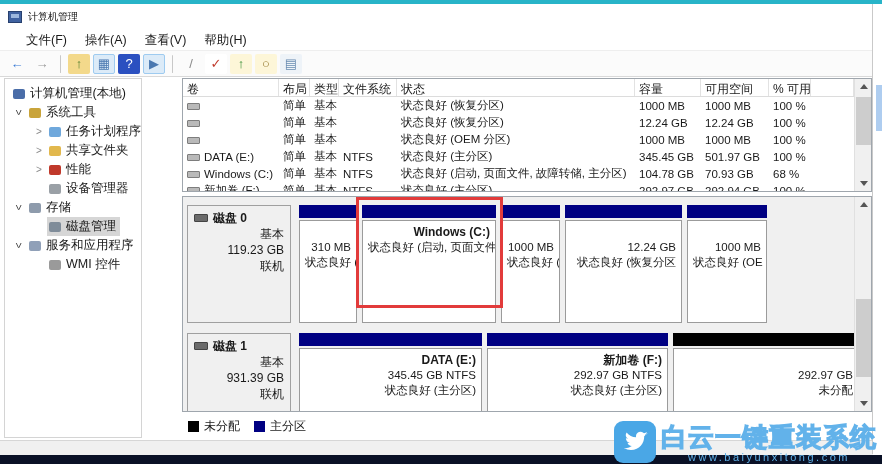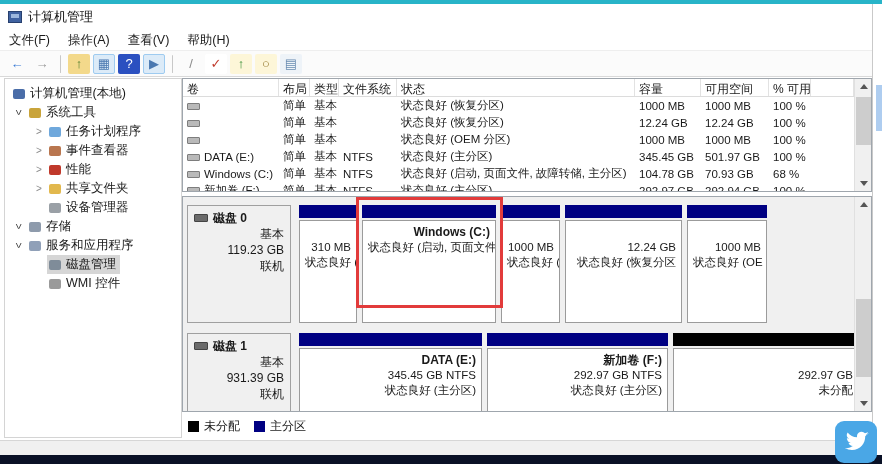--- a/index.html
+++ b/index.html
@@ -9,33 +9,33 @@
     font-family:"Liberation Sans","DejaVu Sans",sans-serif;
     color:#1a1a1a; font-size:12px;
   }
   
   .accent-top { position:absolute; top:0; left:0; width:882px; height:4px; }
   .titlebar { position:absolute; top:4px; left:0; width:873px; height:26px; background:#fff;
               display:flex; align-items:center; padding-left:8px; }
   .app-icon { width:14px; height:12px; background:#3f62a0; border:1px solid #27406e;
               position:relative; margin-right:6px; }
   .app-icon::after { content:""; position:absolute; left:2px; top:2px; right:2px; height:4px; background:#9db8dd; }
-  .title-text { font-size:13px; color:#111; }
+  .title-text { font-size:10px; color:#111; }
   .menubar { position:absolute; top:30px; left:0; width:844px; height:20px; background:#fff;
-             display:flex; align-items:center; padding-left:0; font-size:12.5px; }
+             display:flex; align-items:center; padding-left:17px; font-size:12.5px; }
   .menu-item { padding:2px 9px; cursor:default; }
   .toolbar { position:absolute; top:50px; left:0; width:873px; height:27px; background:#fbfbfb;
              border-bottom:1px solid #d9d9d9; border-top:1px solid #eee;
              display:flex; align-items:center; padding-left:6px; gap:3px; }
   .tbtn { width:22px; height:20px; display:flex; align-items:center; justify-content:center;
           font-size:13px; border:1px solid transparent; border-radius:2px; }
   .tbtn.pressed { border-color:#9ecbf0; background:#dcebf8; }
   .tbtn.sep { width:1px; height:18px; margin:0 4px; padding:0; border:none; }
   
-  .tree-pane { position:absolute; top:78px; left:4px; width:178px; height:360px; background:#fff;
+  .tree-pane { position:absolute; top:78px; left:4px; width:138px; height:360px; background:#fff;
                border:1px solid #d4d4d4; padding-top:5px; overflow:hidden; }
   .tree-row { display:flex; align-items:center; height:19px; white-space:nowrap; cursor:default; }
   .exp { width:16px; text-align:center; font-size:10px; color:#8a8a8a; flex:none; }
   .exp.expanded { color:#333; }
   .exp.expanded::before { content:">"; display:inline-block; transform:rotate(90deg); }
   .exp.collapsed::before { content:">"; }
   .exp.none { visibility:hidden; }
   .lbl-wrap { display:flex; align-items:center; padding:1px 4px 1px 2px; }
   .lbl-wrap.selected { background:#d6d6d6; }
   .tree-ic { width:12px; height:10px; border-radius:2px; margin-right:5px; flex:none; }
@@ -190,73 +190,66 @@
     </div>
 
     <div class="tree-row" style="padding-left: 26px;">
       <span class="exp collapsed"></span>
       <span class="lbl-wrap">
         <span class="tree-ic" style="background: rgb(111, 168, 220);"></span>
         <span class="tree-lbl">任务计划程序</span>
       </span>
     </div>
 
+
     <div class="tree-row" style="padding-left: 26px;">
       <span class="exp collapsed"></span>
       <span class="lbl-wrap">
-        <span class="tree-ic" style="background: rgb(185, 118, 79);"></span>
-        <span class="tree-lbl">事件查看器</span>
+        <span class="tree-ic" style="background: rgb(226, 184, 77);"></span>
+        <span class="tree-lbl">共享文件夹</span>
       </span>
     </div>
 
     <div class="tree-row" style="padding-left: 26px;">
       <span class="exp collapsed"></span>
       <span class="lbl-wrap">
         <span class="tree-ic" style="background: rgb(192, 57, 43);"></span>
         <span class="tree-lbl">性能</span>
       </span>
     </div>
 
     <div class="tree-row" style="padding-left: 26px;">
-      <span class="exp collapsed"></span>
-      <span class="lbl-wrap">
-        <span class="tree-ic" style="background: rgb(226, 184, 77);"></span>
-        <span class="tree-lbl">共享文件夹</span>
-      </span>
-    </div>
-
-    <div class="tree-row" style="padding-left: 26px;">
       <span class="exp none"></span>
       <span class="lbl-wrap">
         <span class="tree-ic" style="background: rgb(154, 160, 166);"></span>
         <span class="tree-lbl">设备管理器</span>
       </span>
     </div>
 
     <div class="tree-row" style="padding-left: 6px;">
       <span class="exp expanded"></span>
       <span class="lbl-wrap">
         <span class="tree-ic" style="background: rgb(142, 155, 172);"></span>
         <span class="tree-lbl">存储</span>
-      </span>
-    </div>
-
-    <div class="tree-row" style="padding-left: 6px;">
-      <span class="exp expanded"></span>
-      <span class="lbl-wrap">
-        <span class="tree-ic" style="background: rgb(144, 160, 184);"></span>
-        <span class="tree-lbl">服务和应用程序</span>
       </span>
     </div>
 
     <div class="tree-row" style="padding-left: 26px;">
       <span class="exp none"></span>
       <span class="lbl-wrap selected">
         <span class="tree-ic" style="background: rgb(127, 140, 153);"></span>
         <span class="tree-lbl">磁盘管理</span>
+      </span>
+    </div>
+
+    <div class="tree-row" style="padding-left: 6px;">
+      <span class="exp expanded"></span>
+      <span class="lbl-wrap">
+        <span class="tree-ic" style="background: rgb(144, 160, 184);"></span>
+        <span class="tree-lbl">服务和应用程序</span>
       </span>
     </div>
 
 
     <div class="tree-row" style="padding-left: 26px;">
       <span class="exp none"></span>
       <span class="lbl-wrap">
         <span class="tree-ic" style="background: rgb(154, 154, 154);"></span>
         <span class="tree-lbl">WMI 控件</span>
       </span>
@@ -486,13 +479,17 @@
 <div class="behind-artifact"></div>
 
 <div class="annotation-box" style="border-color: rgb(226, 59, 59);"></div>
 
 <div class="watermark">
   <span class="wm-bird">
     <svg width="28" height="24" viewBox="0 0 28 24">
       <path d="M27 3.5c-.9.6-2 1-3 1.2A4.6 4.6 0 0 0 26 2a9 9 0 0 1-3 1.2A4.6 4.6 0 0 0 15 6.3c0 .4 0 .7.1 1A13 13 0 0 1 5.6 2.5a4.6 4.6 0 0 0 1.4 6.2c-.7 0-1.5-.2-2.1-.6v.1c0 2.2 1.6 4.1 3.7 4.5-.4.1-.8.2-1.2.2l-.9-.1a4.6 4.6 0 0 0 4.3 3.2A9.3 9.3 0 0 1 4 18.1l-1.1-.1A13 13 0 0 0 10 20c8.5 0 13.2-7 13.2-13.2v-.6c.9-.6 1.7-1.5 2.3-2.4z" fill="#ffffff"></path>
     </svg>
   </span>
+  <span class="wm-col">
+    <div class="wm-title">白云一键重装系统</div>
+    <div class="wm-url">www.baiyunxitong.com</div>
+  </span>
 </div>
 
 </body></html>

